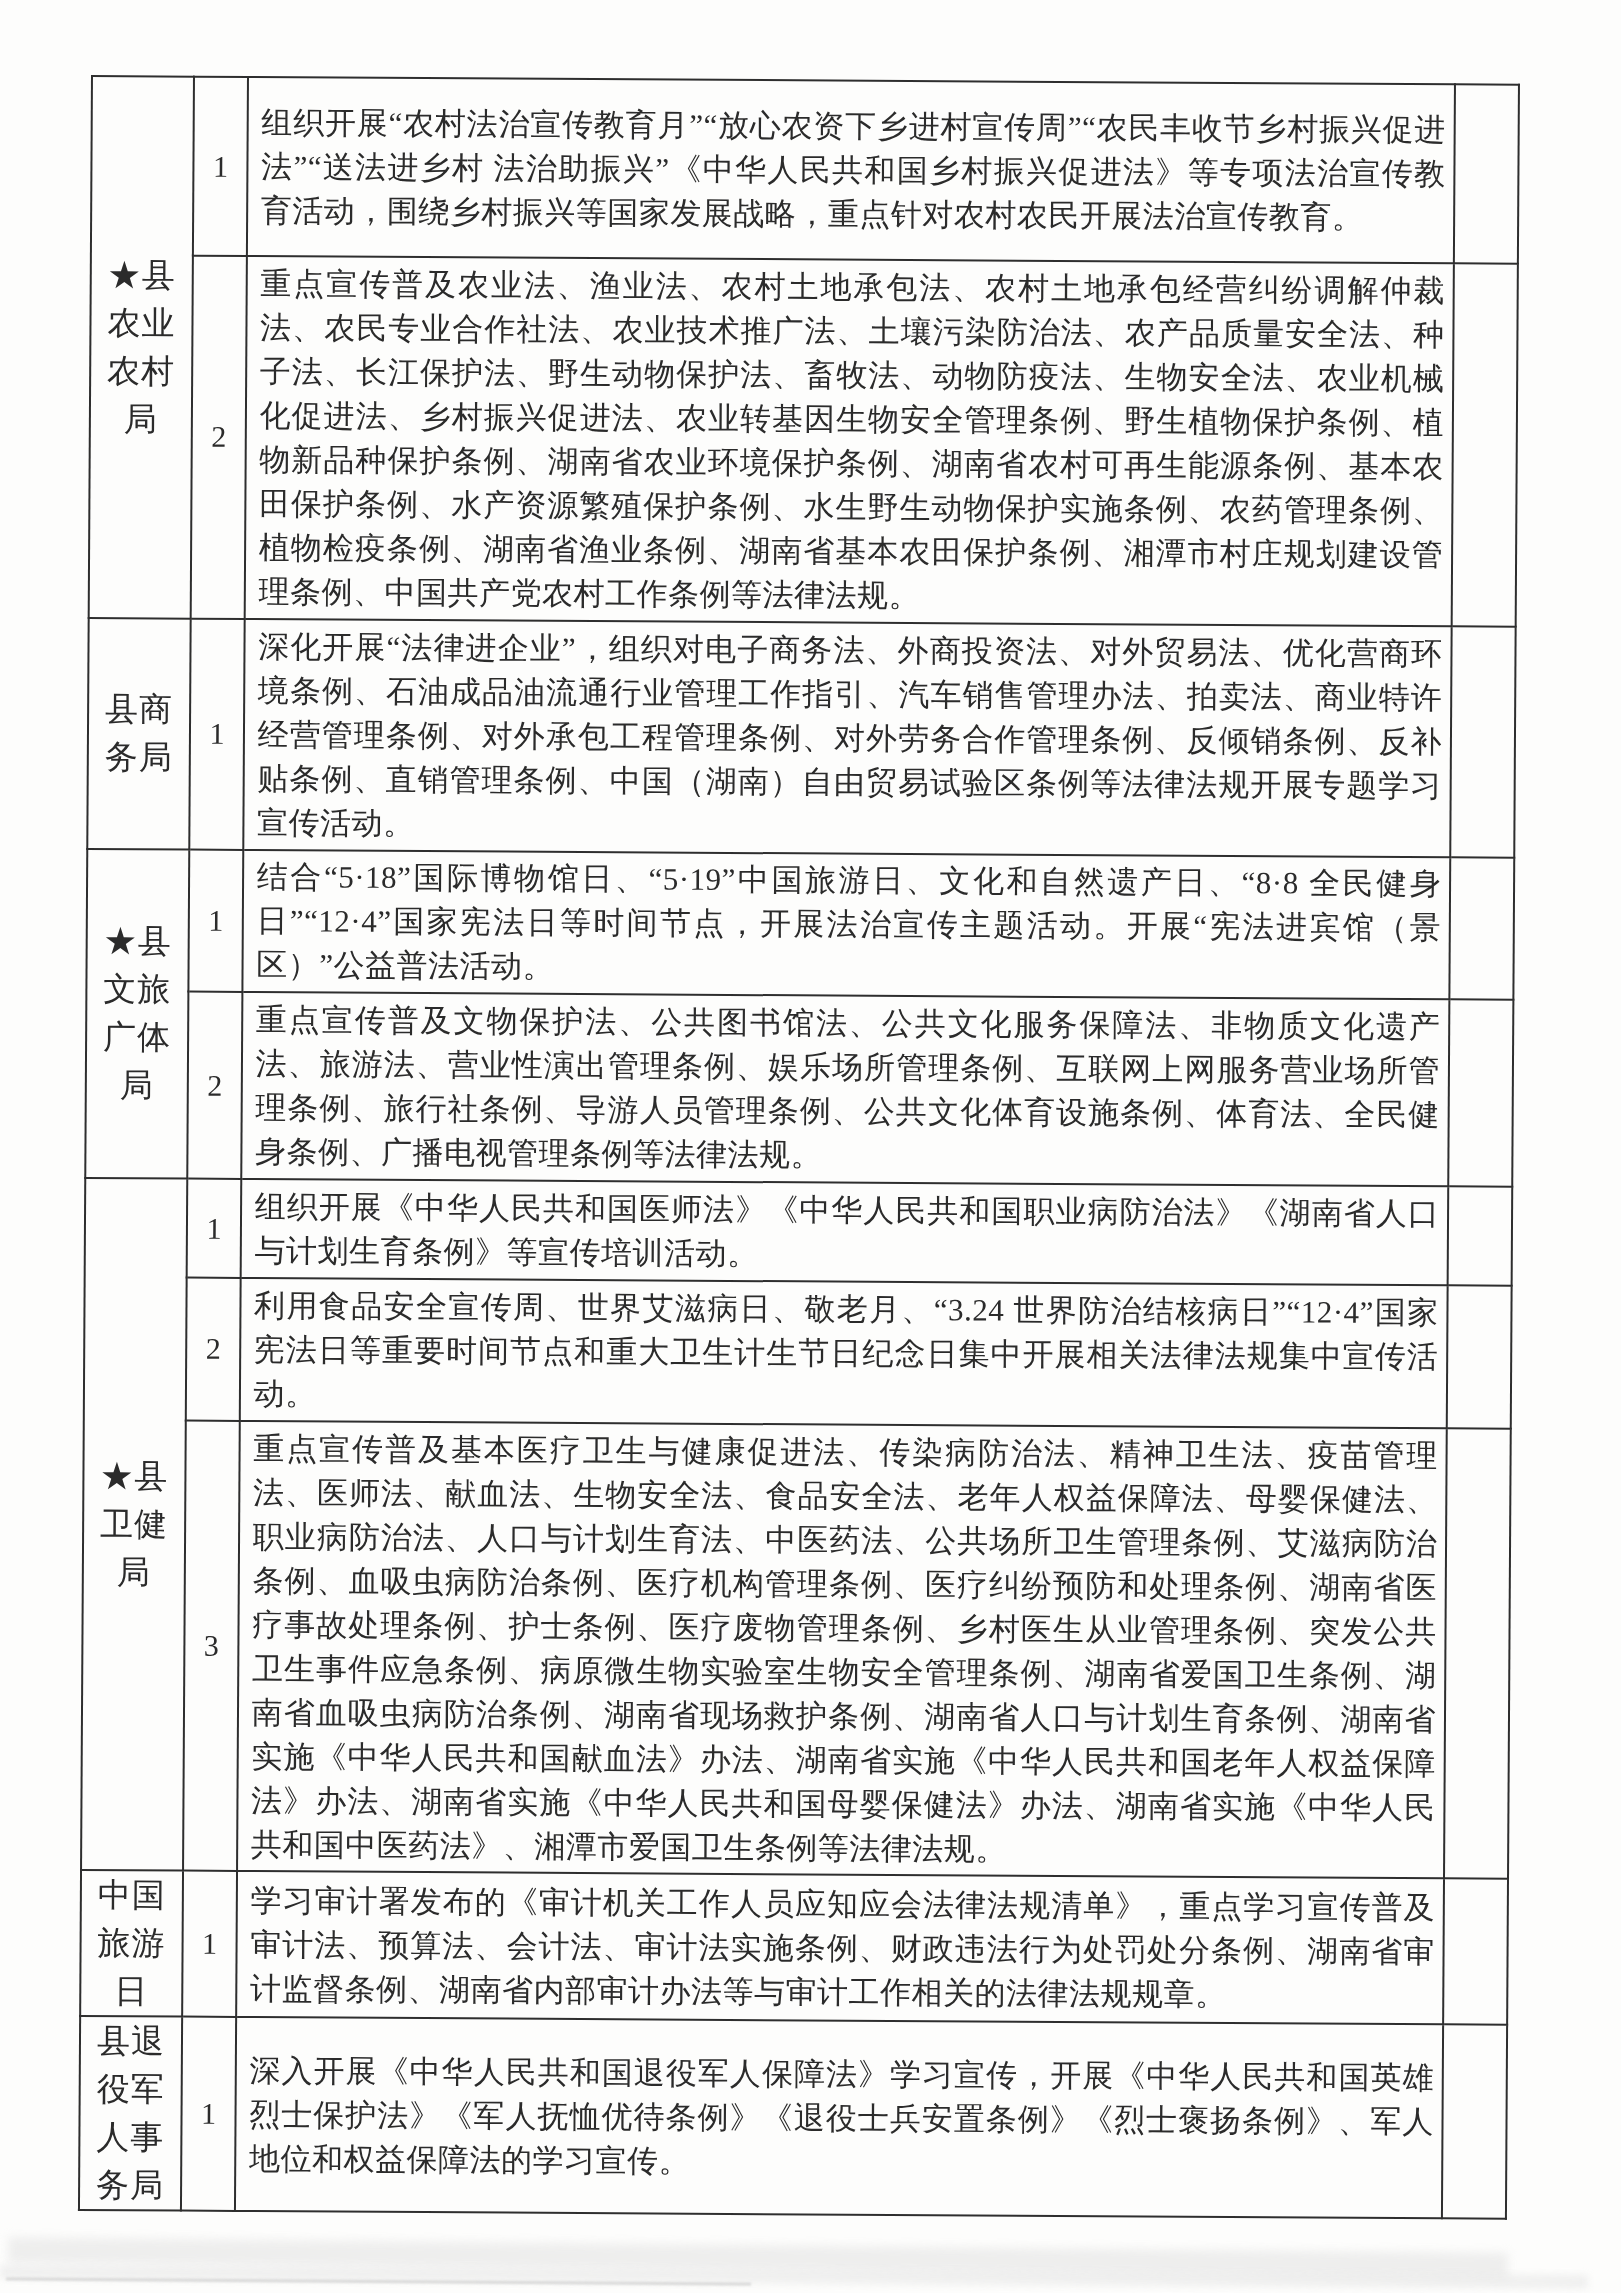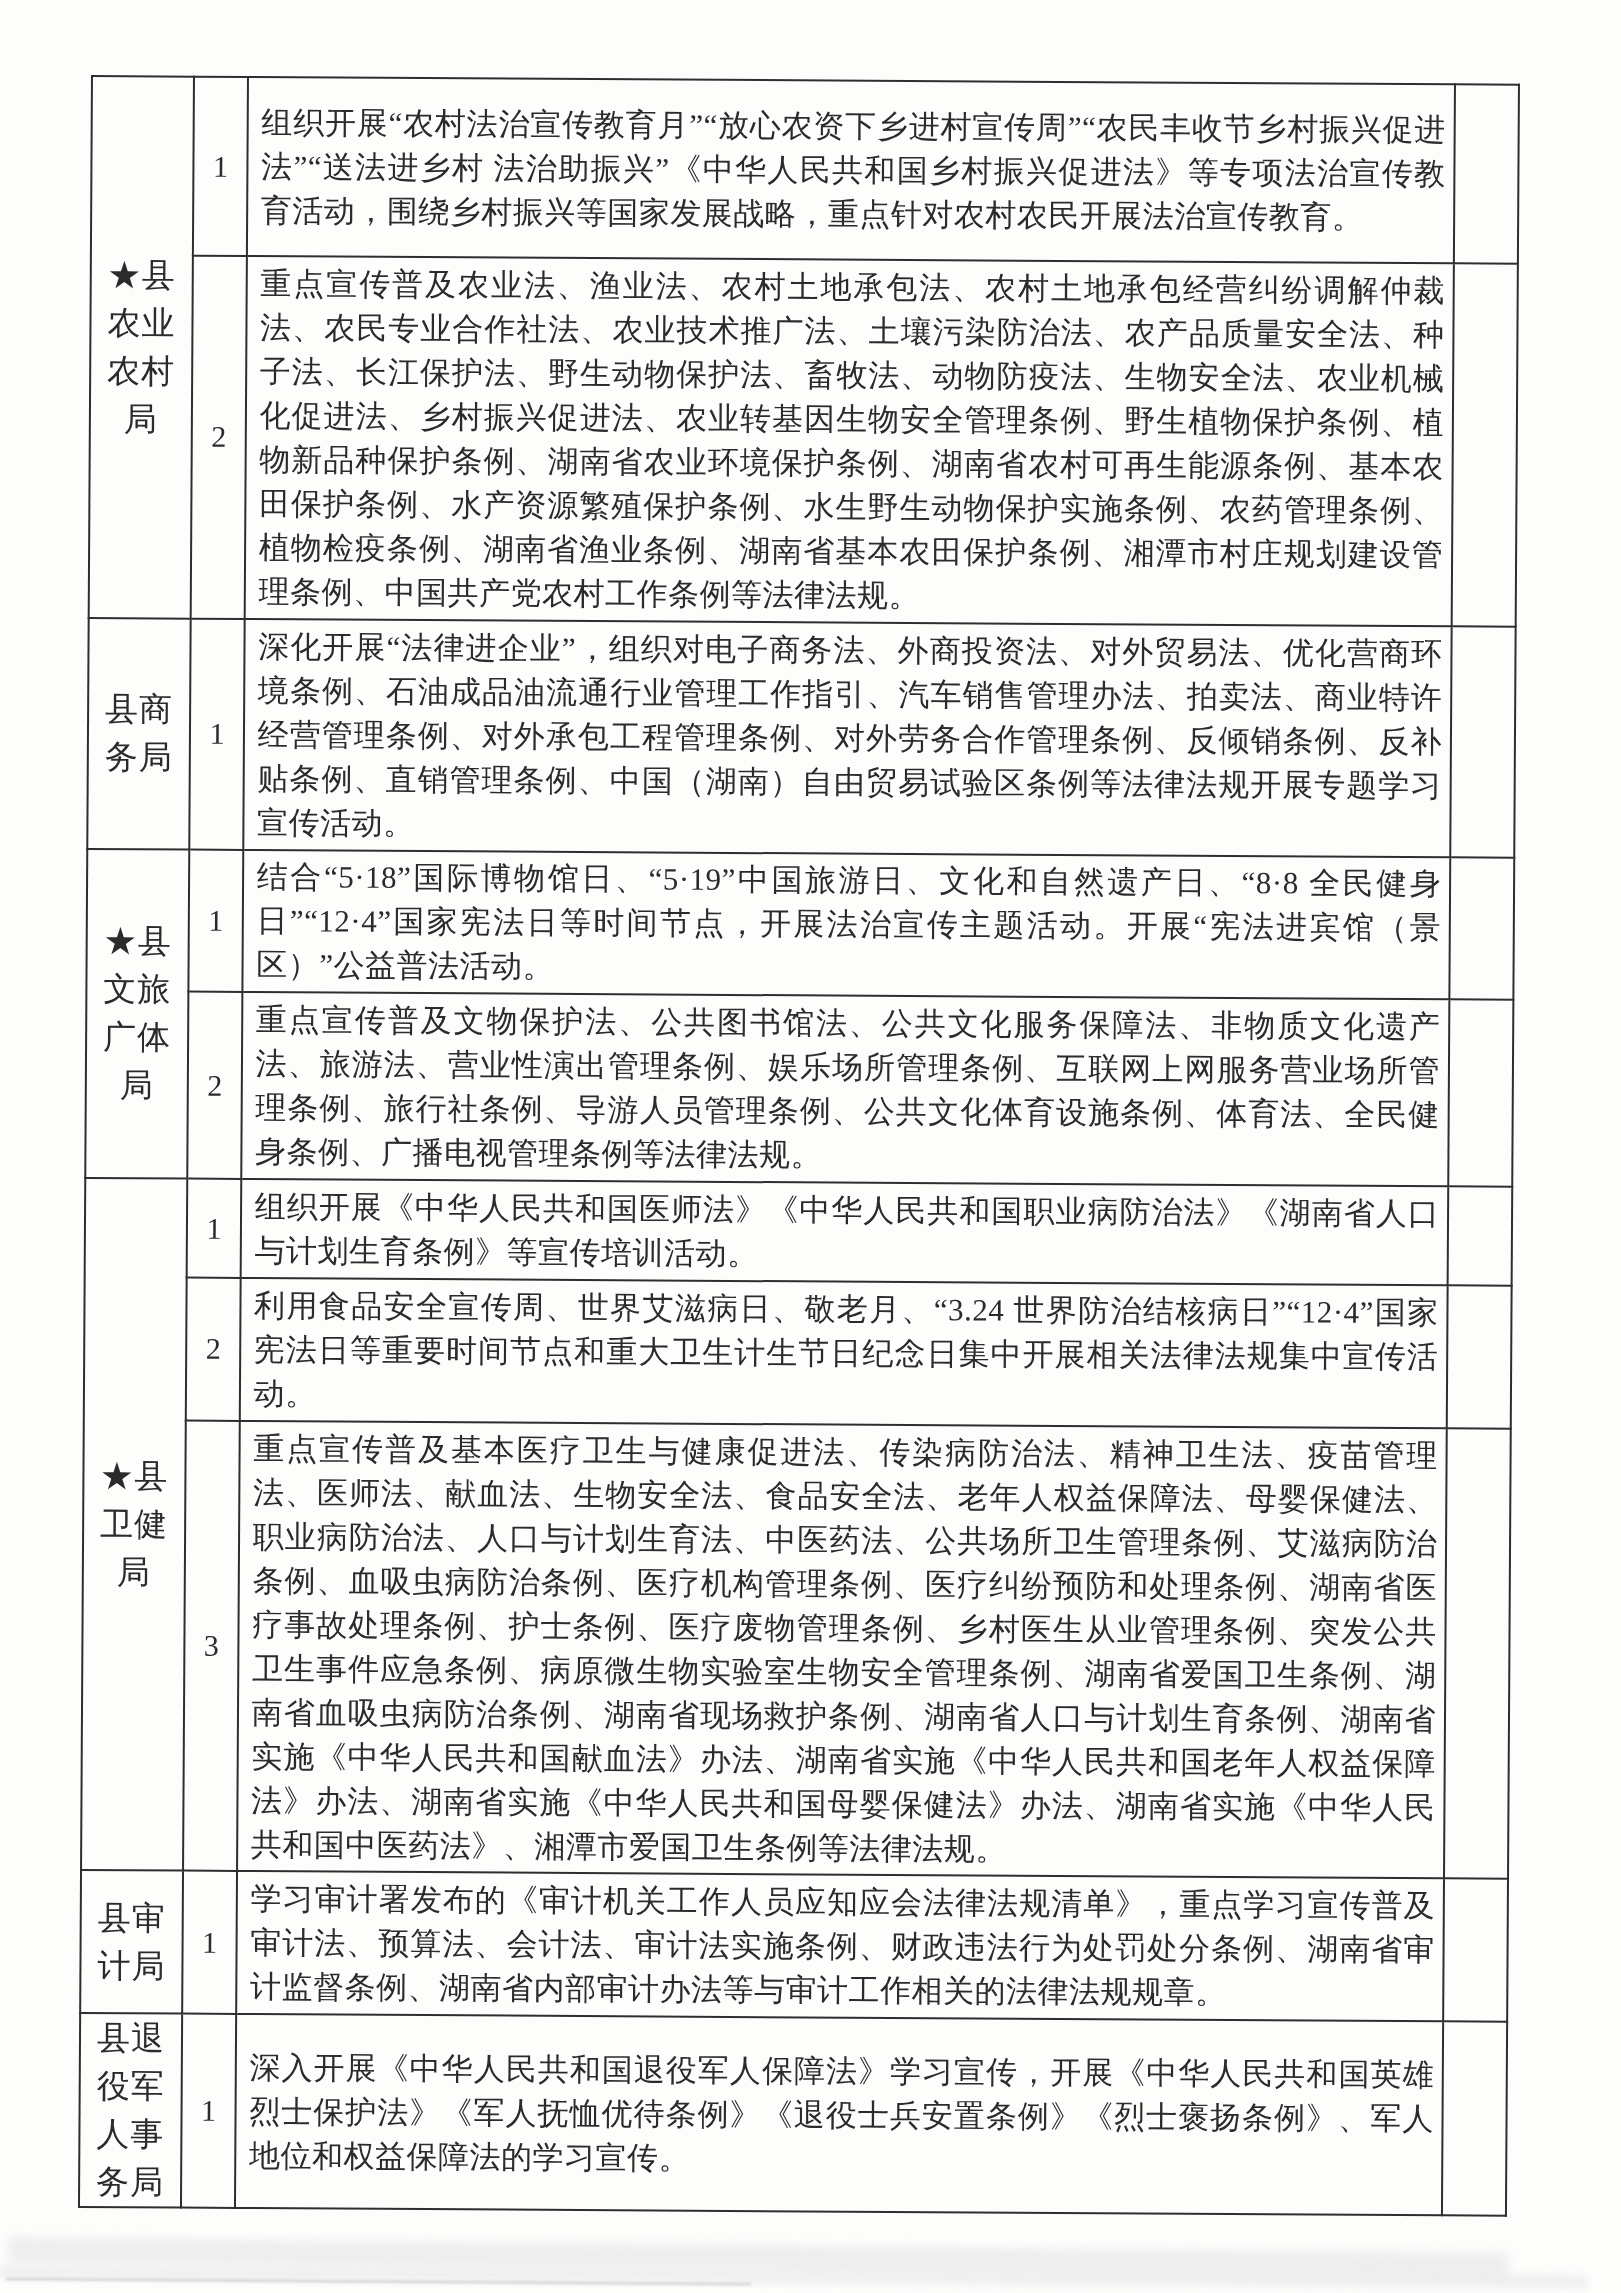--- a/index.html
+++ b/index.html
@@ -138,21 +138,21 @@
           <td class="num">2</td>
           <td class="txt">利用食品安全宣传周、世界艾滋病日、敬老月、“3.24 世界防治结核病日”“12·4”国家宪法日等重要时间节点和重大卫生计生节日纪念日集中开展相关法律法规集中宣传活动。</td>
           <td class="spare"></td>
         </tr>
         <tr style="height:429px">
           <td class="num">3</td>
           <td class="txt">重点宣传普及基本医疗卫生与健康促进法、传染病防治法、精神卫生法、疫苗管理法、医师法、献血法、生物安全法、食品安全法、老年人权益保障法、母婴保健法、职业病防治法、人口与计划生育法、中医药法、公共场所卫生管理条例、艾滋病防治条例、血吸虫病防治条例、医疗机构管理条例、医疗纠纷预防和处理条例、湖南省医疗事故处理条例、护士条例、医疗废物管理条例、乡村医生从业管理条例、突发公共卫生事件应急条例、病原微生物实验室生物安全管理条例、湖南省爱国卫生条例、湖南省血吸虫病防治条例、湖南省现场救护条例、湖南省人口与计划生育条例、湖南省实施《中华人民共和国献血法》办法、湖南省实施《中华人民共和国老年人权益保障法》办法、湖南省实施《中华人民共和国母婴保健法》办法、湖南省实施《中华人民共和国中医药法》、湘潭市爱国卫生条例等法律法规。</td>
           <td class="spare"></td>
         </tr>
         <tr style="height:137px">
-          <td class="dept">县审计局</td>
+          <td class="dept">中国旅游日</td>
           <td class="num">1</td>
           <td class="txt">学习审计署发布的《审计机关工作人员应知应会法律法规清单》，重点学习宣传普及审计法、预算法、会计法、审计法实施条例、财政违法行为处罚处分条例、湖南省审计监督条例、湖南省内部审计办法等与审计工作相关的法律法规规章。</td>
           <td class="spare"></td>
         </tr>
         <tr style="height:178px">
           <td class="dept">县退役军人事务局</td>
           <td class="num">1</td>
           <td class="txt">深入开展《中华人民共和国退役军人保障法》学习宣传，开展《中华人民共和国英雄烈士保护法》《军人抚恤优待条例》《退役士兵安置条例》《烈士褒扬条例》、军人地位和权益保障法的学习宣传。</td>
           <td class="spare"></td>
         </tr>

